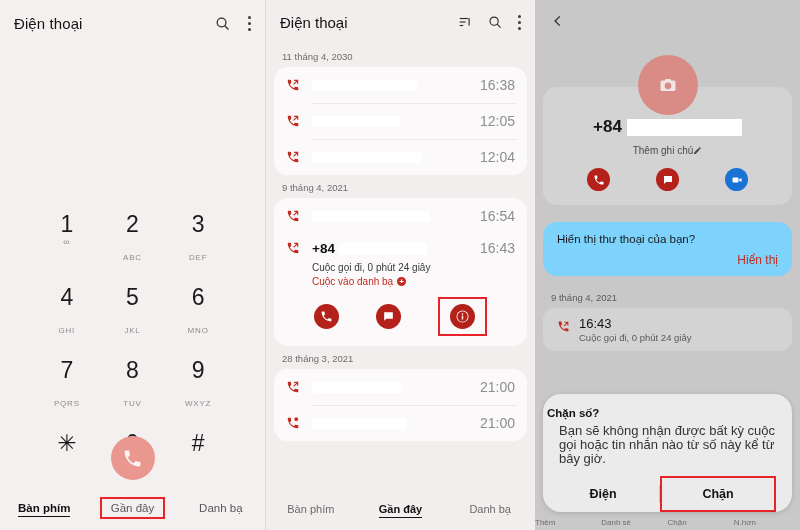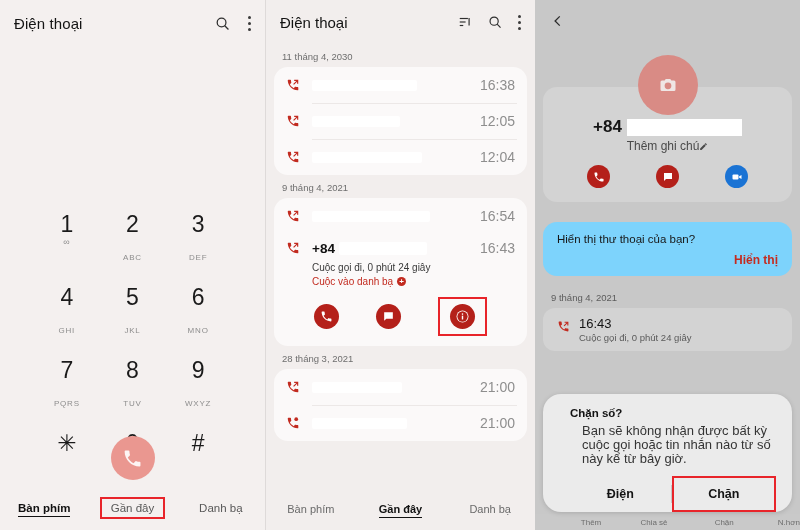--- a/index.html
+++ b/index.html
@@ -180,82 +180,82 @@
   }
   .num-row {
     display: flex; align-items: center; justify-content: center;
     padding: 0 18px;
   }
   .num-plus { font-size: 17px; font-weight: 700; color: #151515; }
   .num-redact {
     height: 17px; width: 115px; background: #fff; margin-left: 5px;
   }
   .note-row {
-    margin-top: 2px; font-size: 12px; color: #4a4a4a;
+    margin-top: 8px; font-size: 10px; color: #4a4a4a;
     display: flex; align-items: center; justify-content: center; 
     cursor: pointer;
   }
   .note-row svg { width: 9px; height: 9px; fill: #4a4a4a; }
   .p3-actions {
     display: flex; justify-content: center; gap: 46px; margin-top: 12px;
   }
   .p3-act { width: 23px; height: 23px; border-radius: 50%;
     display: flex; align-items: center; justify-content: center; cursor: pointer; }
   .p3-act svg { width: 12px; height: 12px; fill: #fff; }
   .red-btn { background: #b4201a; }
   .blue-btn { background: #1a73d4; }
 
   .vm-card {
     position: absolute; top: 222px; left: 8px; right: 8px;
     background: #7dd3fc; border-radius: 14px; padding: 11px 14px 9px 14px;
   }
   .vm-q { font-size: 11.5px; color: #171717; }
   .vm-action {
-    text-align: right; font-size: 12px; color: #c42b1f; font-weight: 700;
+    text-align: right; font-size: 12px; color: #c42b1f; font-weight: 400;
     margin-top: 8px; cursor: pointer;
   }
   .p3-date {
     position: absolute; top: 292px; left: 16px;
     font-size: 9.5px; color: #5c5c5c;
   }
   .p3-log {
     position: absolute; top: 308px; left: 8px; right: 8px;
     background: #d3d3d3; border-radius: 12px;
     padding: 8px 14px; display: flex; align-items: flex-start; gap: 9px;
   }
   .p3-log svg { width: 13px; height: 13px; margin-top: 4px; }
   .p3-log-time { font-size: 13px; color: #141414; font-weight: 400; }
   .p3-log-sub { font-size: 9.5px; color: #5a5a5a; margin-top: 1px; }
 
   .dialog {
     position: absolute; bottom: 18px; left: 8px; right: 8px;
     background: #ebebeb; border-radius: 18px;
-    padding: 13px 16px 0 27px;
+    padding: 13px 16px 0 4px;
     box-shadow: 0 1px 5px rgba(0,0,0,.15);
   }
   .dlg-title { font-size: 11.5px; font-weight: 700; color: #121212; }
   .dlg-body { font-size: 13px; color: #343434; line-height: 14px; margin-top: 5px; margin-left: 12px; }
   .dlg-btns {
     display: flex; align-items: center; margin-top: 10px; position: relative;
   }
   .dlg-btn {
     flex: 1; text-align: center; font-size: 12.5px; color: #141414;
     font-weight: 700; padding: 9px 0; cursor: pointer;
   }
   .dlg-sep { width: 1px; height: 18px; background: #c6c6c6; }
   .dlg-btn.hl { border: 2px solid #e8242a; }
 
   .sys-bar {
     position: absolute; bottom: 0; left: 0; right: 0; height: 16px;
     background: #c9c9c9;
     display: flex; align-items: center;
   }
   .sys-item {
-    flex: 1; text-align: right; font-size: 8px; color: #6d6d6d;
-    overflow: hidden; cursor: pointer; padding-left: 32px;
+    flex: 1; text-align: left; font-size: 8px; color: #6d6d6d;
+    overflow: hidden; cursor: pointer;
   }
 </style>
 </head>
 <body>
 
 <div class="screens">
 
   <div class="panel1">
     <div class="p1-header">
       <div class="p1-title">Điện thoại</div>
@@ -558,21 +558,21 @@
           <path d="M14 3h7v7h-2V6.4l-5.3 5.3-1.4-1.4L17.6 5H14z"></path>
         </svg>
       <div>
         <div class="p3-log-time">16:43</div>
         <div class="p3-log-sub">Cuộc gọi đi, 0 phút 24 giây</div>
       </div>
     </div>
 
     <div class="sys-bar">
       <span class="sys-item">Thêm</span>
-      <span class="sys-item">Chia sẻ</span>
+      <span class="sys-item">Danh sẻ</span>
       <span class="sys-item">Chặn</span>
       <span class="sys-item">N.hơn</span>
     </div>
 
     <div class="dialog">
       <div class="dlg-title">Chặn số?</div>
       <div class="dlg-body">Bạn sẽ không nhận được bất kỳ cuộc gọi hoặc tin nhắn nào từ số này kể từ bây giờ.</div>
       <div class="dlg-btns">
         <div class="dlg-btn">Điện</div>
         <div class="dlg-sep"></div>

